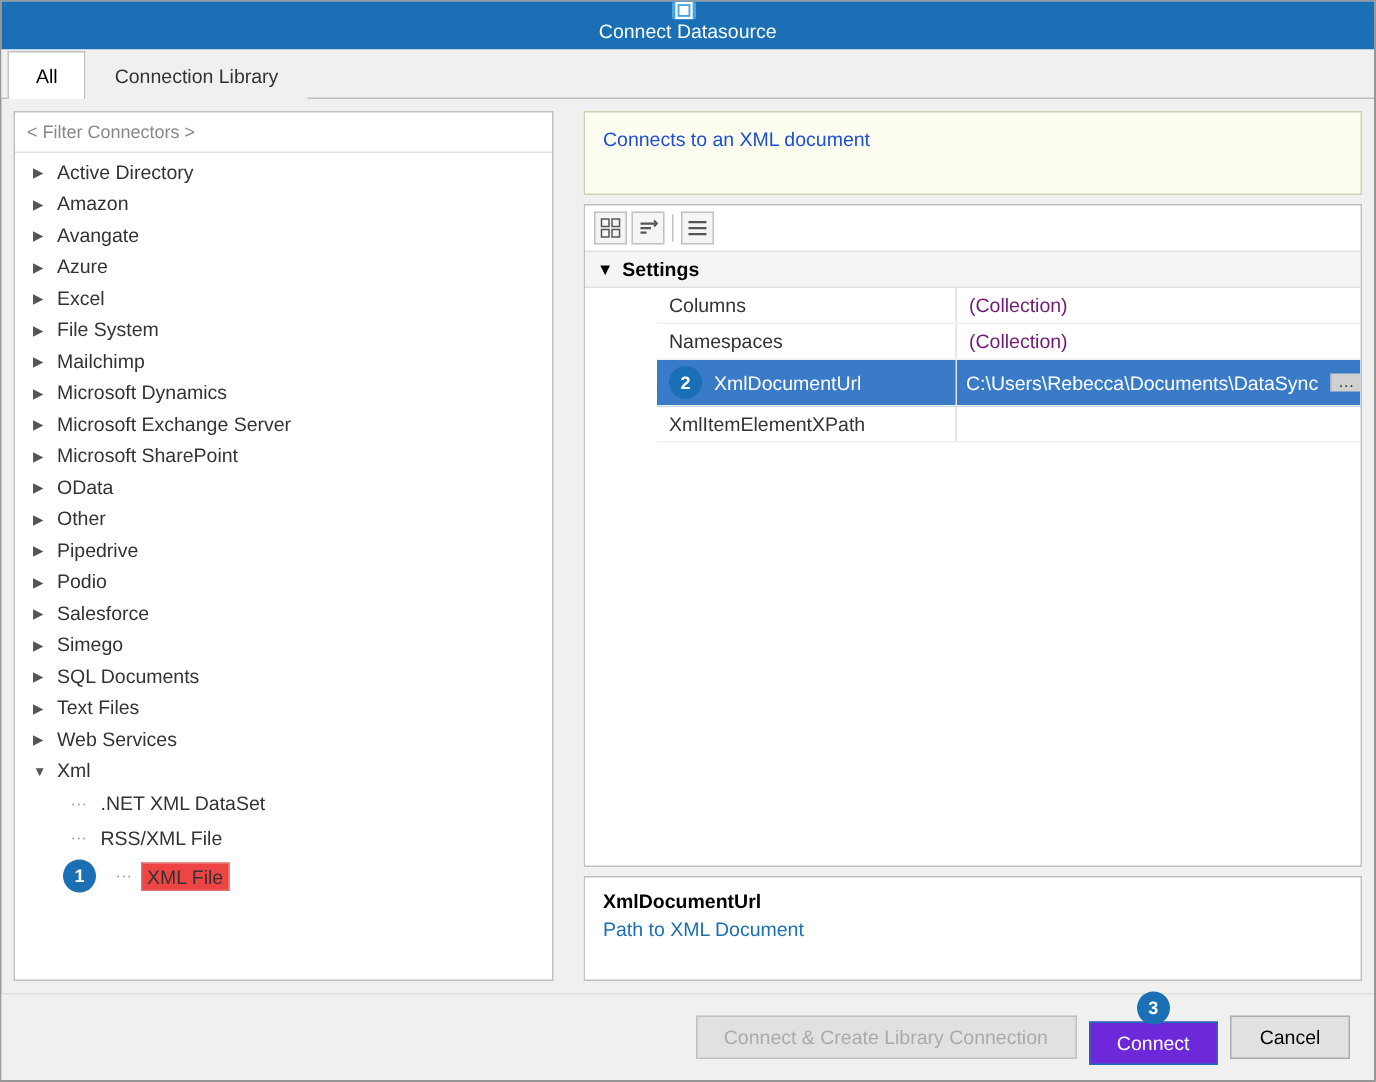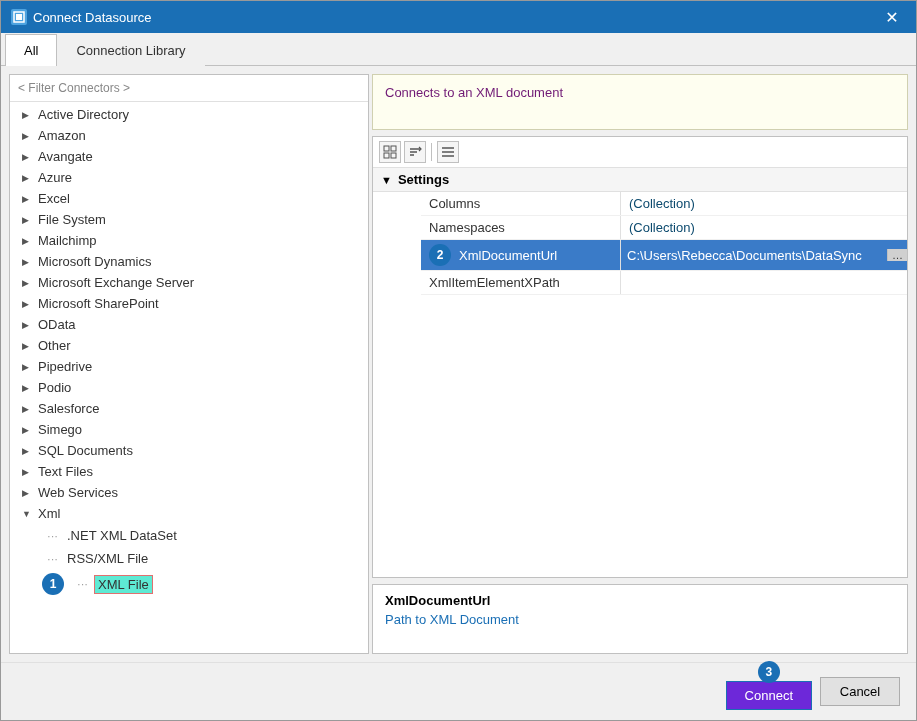--- a/index.html
+++ b/index.html
@@ -23,20 +23,21 @@
     }
     .title-bar {
       background: #1a6fb5;
       color: white;
       height: 32px;
       display: flex;
       align-items: center;
       padding: 0 10px;
       flex-shrink: 0;
       user-select: none;
+      flex-direction: column;
     }
     .title-bar-icon {
       width: 16px;
       height: 16px;
       margin-right: 6px;
       background: #4da3e0;
       border-radius: 2px;
       display: flex;
       align-items: center;
       justify-content: center;
@@ -78,21 +79,21 @@
       background: white;
       border-color: #c0c0c0;
       border-bottom-color: white;
       color: #000;
     }
     .content-area {
       display: flex;
       flex: 1;
       overflow: hidden;
       padding: 8px;
-      gap: 3px;
+      gap: 20px;
     }
     
     .left-panel {
       width: 360px;
       flex-shrink: 0;
       border: 1px solid #c0c0c0;
       background: white;
       display: flex;
       flex-direction: column;
       overflow: hidden;
@@ -163,21 +164,21 @@
       display: flex;
       flex-direction: column;
       gap: 6px;
       overflow: hidden;
     }
     .description-box {
       border: 1px solid #d0d0b0;
       background: #fefef0;
       padding: 10px 12px;
       font-size: 13px;
-      color: #701a75;
+      color: #1d4ed8;
       min-height: 56px;
       flex-shrink: 0;
     }
     .settings-panel {
       border: 1px solid #c0c0c0;
       background: white;
       flex: 1;
       display: flex;
       flex-direction: column;
       overflow: hidden;
@@ -247,21 +248,21 @@
       border-right: 1px solid #e0e0e0;
       font-size: 13px;
       color: #333;
       display: flex;
       align-items: center;
     }
     .settings-value {
       flex: 1;
       padding: 4px 8px;
       font-size: 13px;
-      color: #0c4a6e;
+      color: #701a75;
       display: flex;
       align-items: center;
     }
     .step-badge {
       display: inline-flex;
       align-items: center;
       justify-content: center;
       width: 22px;
       height: 22px;
       border-radius: 50%;
@@ -476,21 +477,21 @@
           <span class="label-text">.NET XML DataSet</span>
         </div>
         <div class="sub-item">
           <span class="dot-line">···</span>
           <span class="label-text">RSS/XML File</span>
         </div>
 
         <div class="sub-item selected" style="position:relative; display:flex; align-items:center;">
           <span class="step-badge">1</span>
           <span class="dot-line">···</span>
-          <span class="label-text" style="border: 1px solid #e07070; background:#5eead4; color:#333;text-align:right;">XML File</span>
+          <span class="label-text" style="border: 1px solid #e07070; background:#ef4444; color:#333;text-align:right;">XML File</span>
         </div>
       </div>
     </div>
 
     <div class="right-panel">
       <div class="description-box">
         <span>Connects to an XML document</span>
       </div>
 
       <div class="settings-panel">
@@ -557,19 +558,20 @@
       </div>
 
       <div class="property-info-box">
         <div class="property-name">XmlDocumentUrl</div>
         <div class="property-desc">Path to XML Document</div>
       </div>
     </div>
   </div>
 
   <div class="footer">
+    <button class="btn disabled-btn">Connect &amp; Create Library Connection</button>
     <div class="step3-badge" style="position:relative; display:inline-block;">
       <div class="step3-circle">3</div>
       <button class="btn primary" style="margin-top:8px;">Connect</button>
     </div>
     <button class="btn">Cancel</button>
   </div>
 </div>
 
 </body></html>

